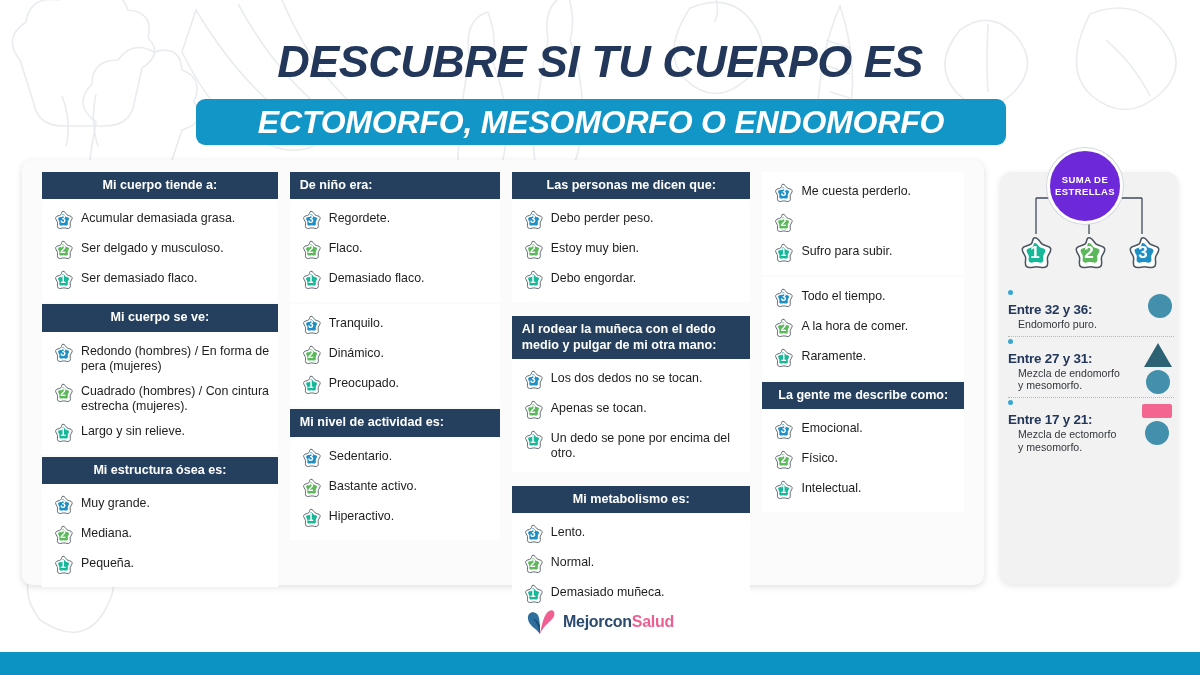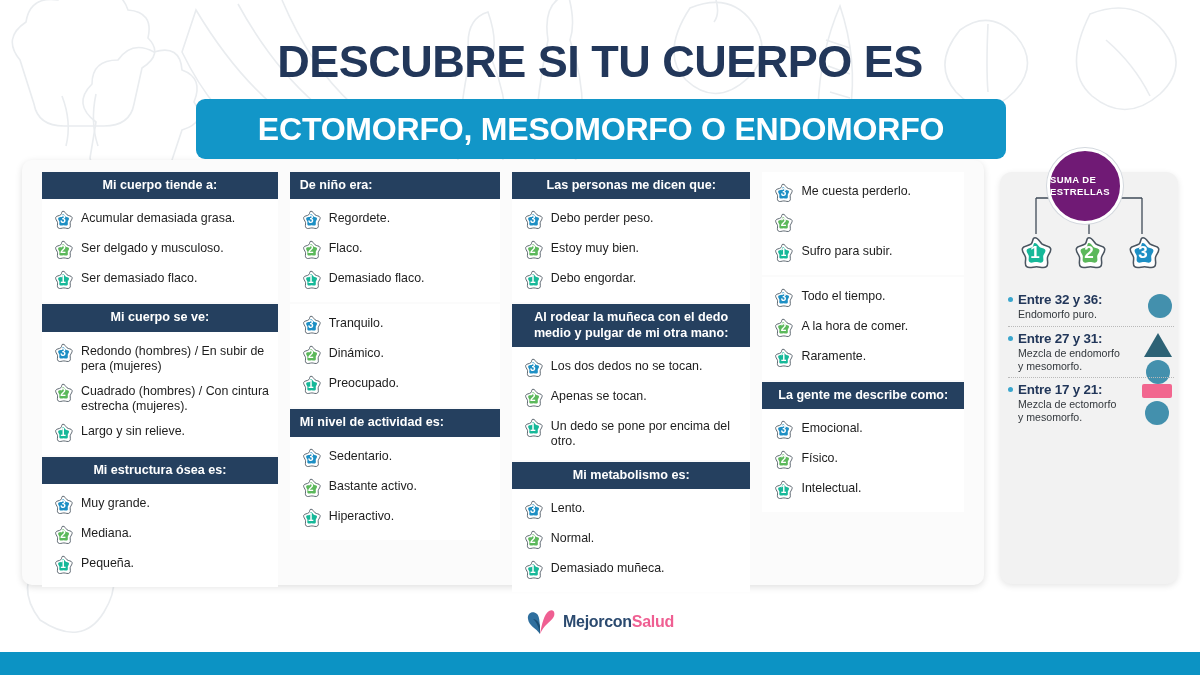--- a/index.html
+++ b/index.html
@@ -18,32 +18,33 @@
     z-index: 0;
     pointer-events: none;
   }
   #bg-pattern svg { width: 100%; height: 100%; }
   .veg { fill: none; stroke: #e9ecef; stroke-width: 1.6; }
 
   
   #header {
     position: absolute; top: 0; left: 0; width: 1200px; height: 150px;
     z-index: 3;
+    font-style: italic;
   }
   #main-title {
     position: absolute; top: 36px; left: 0; width: 1200px;
     text-align: center;
     font-size: 45px; font-weight: bold;
     letter-spacing: -0.5px;
     color: #22375a;
     font-family: "Liberation Sans", sans-serif;
   }
   #subtitle-bar {
     position: absolute; top: 99px; left: 196px;
-    width: 810px; height: 60px;
+    width: 810px; height: 46px;
     background: #1296c8;
     border-radius: 9px;
     display: flex; align-items: center; justify-content: center;
   }
   #subtitle-text {
     color: #ffffff; font-size: 32px; font-weight: bold;
     letter-spacing: -0.2px;
   }
 
   
@@ -64,35 +65,35 @@
     gap: 0px;
     z-index: 3;
   }
   .column {
     display: flex; flex-direction: column;
     gap: 0px;
     padding: 0 6px;
   }
   .col-0 { width: 260px; }
   .col-1 { width: 233px; }
-  .col-2 { width: 263px; }
+  .col-2 { width: 263px; gap: 12px; }
   .col-3 { width: 224px; }
 
   .block { margin-bottom: 2px; }
 
   .block-header {
     background: #25405f;
     color: #ffffff;
     font-size: 12.6px; font-weight: bold;
     padding: 6px 10px;
     line-height: 1.22;
     min-height: 26px;
     display: flex; align-items: center;
   }
-  .hdr-center { justify-content: center; text-align: center; }
+  .hdr-center { justify-content: center; text-align: left; }
   .hdr-left   { justify-content: flex-start; text-align: right; }
 
   .block-body {
     background: #ffffff;
     padding: 10px 8px 11px 10px;
     display: flex; flex-direction: column;
     gap: 8px;
   }
 
   .option {
@@ -124,25 +125,25 @@
     width: 178px; height: 412px;
     background: #f2f2f2;
     border-radius: 12px;
     box-shadow: 0 2px 6px rgba(0,0,0,0.10);
     z-index: 2;
   }
   #suma-circle {
     position: absolute; top: 148px; left: 1047px;
     width: 76px; height: 76px;
     border-radius: 50%;
-    background: #701a75;
+    background: #6d28d9;
     border: 3px solid #ffffff;
     box-shadow: 0 0 0 1px #d3d8de;
     display: flex; flex-direction: column;
-    justify-content: center;
+    align-items: center; justify-content: center;
     z-index: 5;
     color: #ffffff;
   }
   #suma-circle span {
     font-size: 9.5px; font-weight: bold; letter-spacing: 0.4px;
     line-height: 1.25;
   }
   #connectors {
     position: absolute; top: 172px; left: 1000px;
     width: 178px; height: 120px;
@@ -164,21 +165,21 @@
     z-index: 4;
     display: flex; flex-direction: column;
   }
   .score-row {
     position: relative;
     padding: 4px 0 5px 0;
     min-height: 38px;
   }
   .score-row + .score-row { border-top: 1.4px dotted #b9b9b9; }
   .score-head {
-    display: flex; align-items: baseline; gap: 5px;
+    display: flex; align-items: baseline; gap: 5px; flex-direction: column;
   }
   .bullet {
     width: 5px; height: 5px; border-radius: 50%;
     background: #3aa6cd; flex: 0 0 5px;
     position: relative; top: -2px;
   }
   .score-range {
     font-size: 13.4px; font-weight: bold; color: #22375a;
     letter-spacing: -0.2px;
   }
@@ -306,21 +307,21 @@
         <div class="block-header hdr-center">Mi cuerpo se ve:</div>
         <div class="block-body">
           <div class="option">
             <span class="star">
               <svg viewBox="0 0 100 92" aria-hidden="true">
                 <path d="M50 6 C58 6 62 16 68 22 C75 28 88 26 91 34 C94 42 85 49 83 57 C81 66 87 76 80 82 C73 88 63 82 54 82 C45 82 35 88 28 82 C21 76 27 66 25 57 C23 49 14 42 17 34 C20 26 33 28 40 22 C46 16 42 6 50 6 Z" fill="#ffffff" stroke="#4a5560" stroke-width="4"></path>
                 <path d="M50 6 C58 6 62 16 68 22 C75 28 88 26 91 34 C94 42 85 49 83 57 C81 66 87 76 80 82 C73 88 63 82 54 82 C45 82 35 88 28 82 C21 76 27 66 25 57 C23 49 14 42 17 34 C20 26 33 28 40 22 C46 16 42 6 50 6 Z" fill="#1d8fc4" transform="translate(50,46) scale(0.66) translate(-50,-46)"></path>
               </svg>
               <span class="star-num">3</span>
             </span>
-            <span class="opt-text">Redondo (hombres) / En subir de pera (mujeres)</span>
+            <span class="opt-text">Redondo (hombres) / En forma de pera (mujeres)</span>
           </div>
           <div class="option">
             <span class="star">
               <svg viewBox="0 0 100 92" aria-hidden="true">
                 <path d="M50 6 C58 6 62 16 68 22 C75 28 88 26 91 34 C94 42 85 49 83 57 C81 66 87 76 80 82 C73 88 63 82 54 82 C45 82 35 88 28 82 C21 76 27 66 25 57 C23 49 14 42 17 34 C20 26 33 28 40 22 C46 16 42 6 50 6 Z" fill="#ffffff" stroke="#4a5560" stroke-width="4"></path>
                 <path d="M50 6 C58 6 62 16 68 22 C75 28 88 26 91 34 C94 42 85 49 83 57 C81 66 87 76 80 82 C73 88 63 82 54 82 C45 82 35 88 28 82 C21 76 27 66 25 57 C23 49 14 42 17 34 C20 26 33 28 40 22 C46 16 42 6 50 6 Z" fill="#5bb85b" transform="translate(50,46) scale(0.66) translate(-50,-46)"></path>
               </svg>
               <span class="star-num">2</span>
             </span>
             <span class="opt-text">Cuadrado (hombres) / Con cintura estrecha (mujeres).</span>

